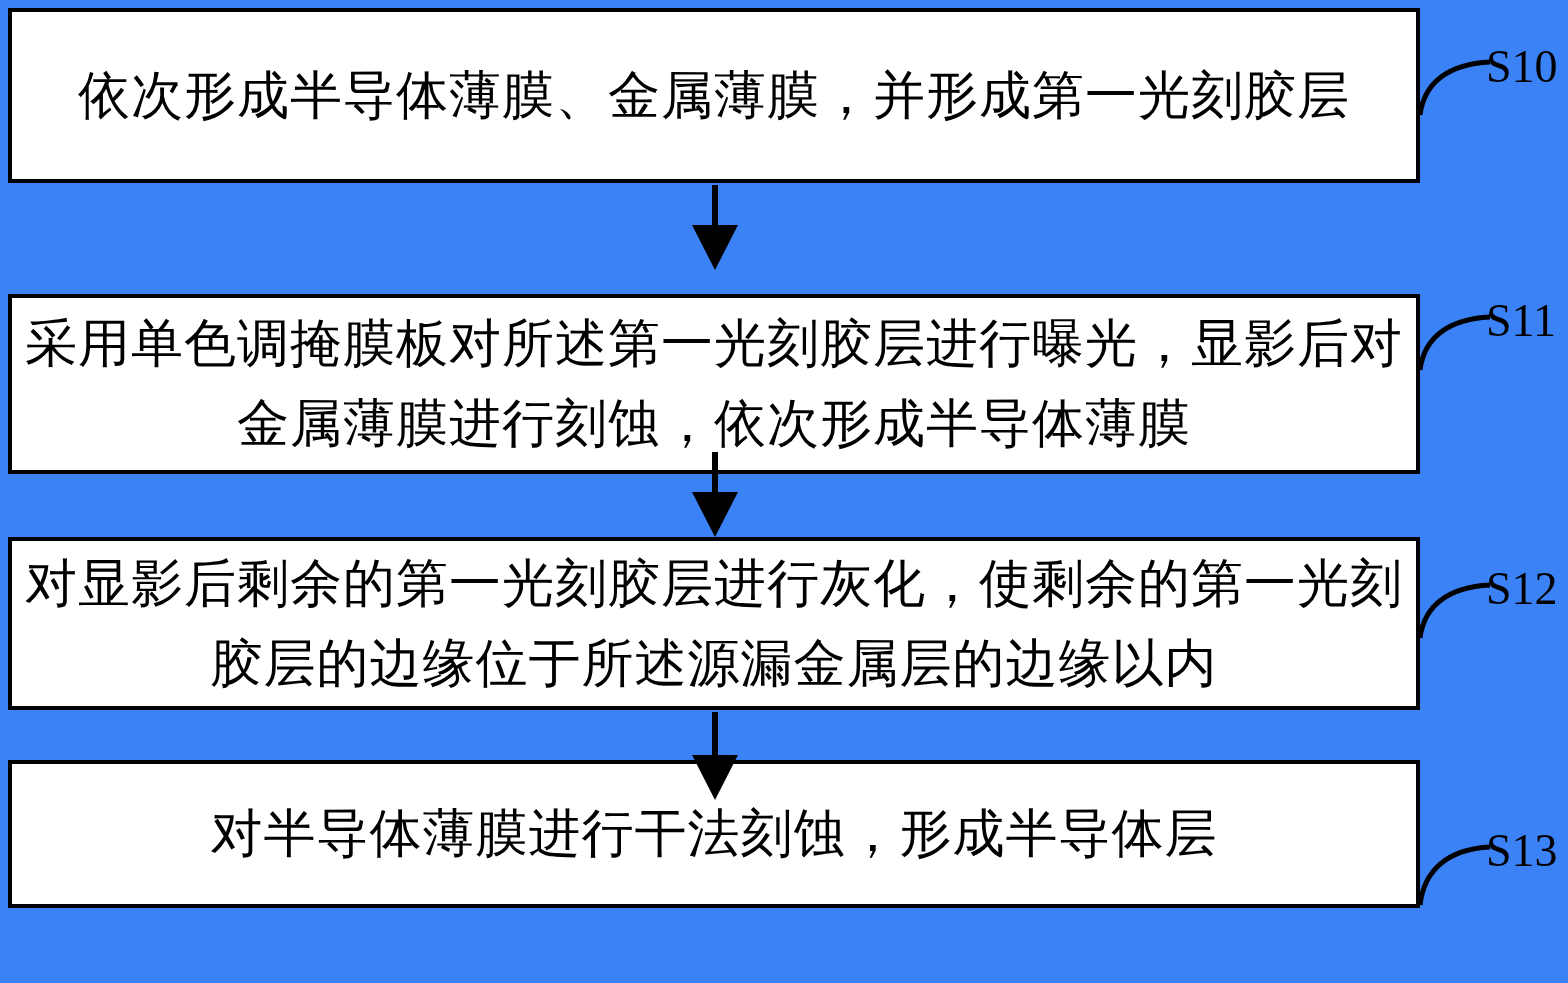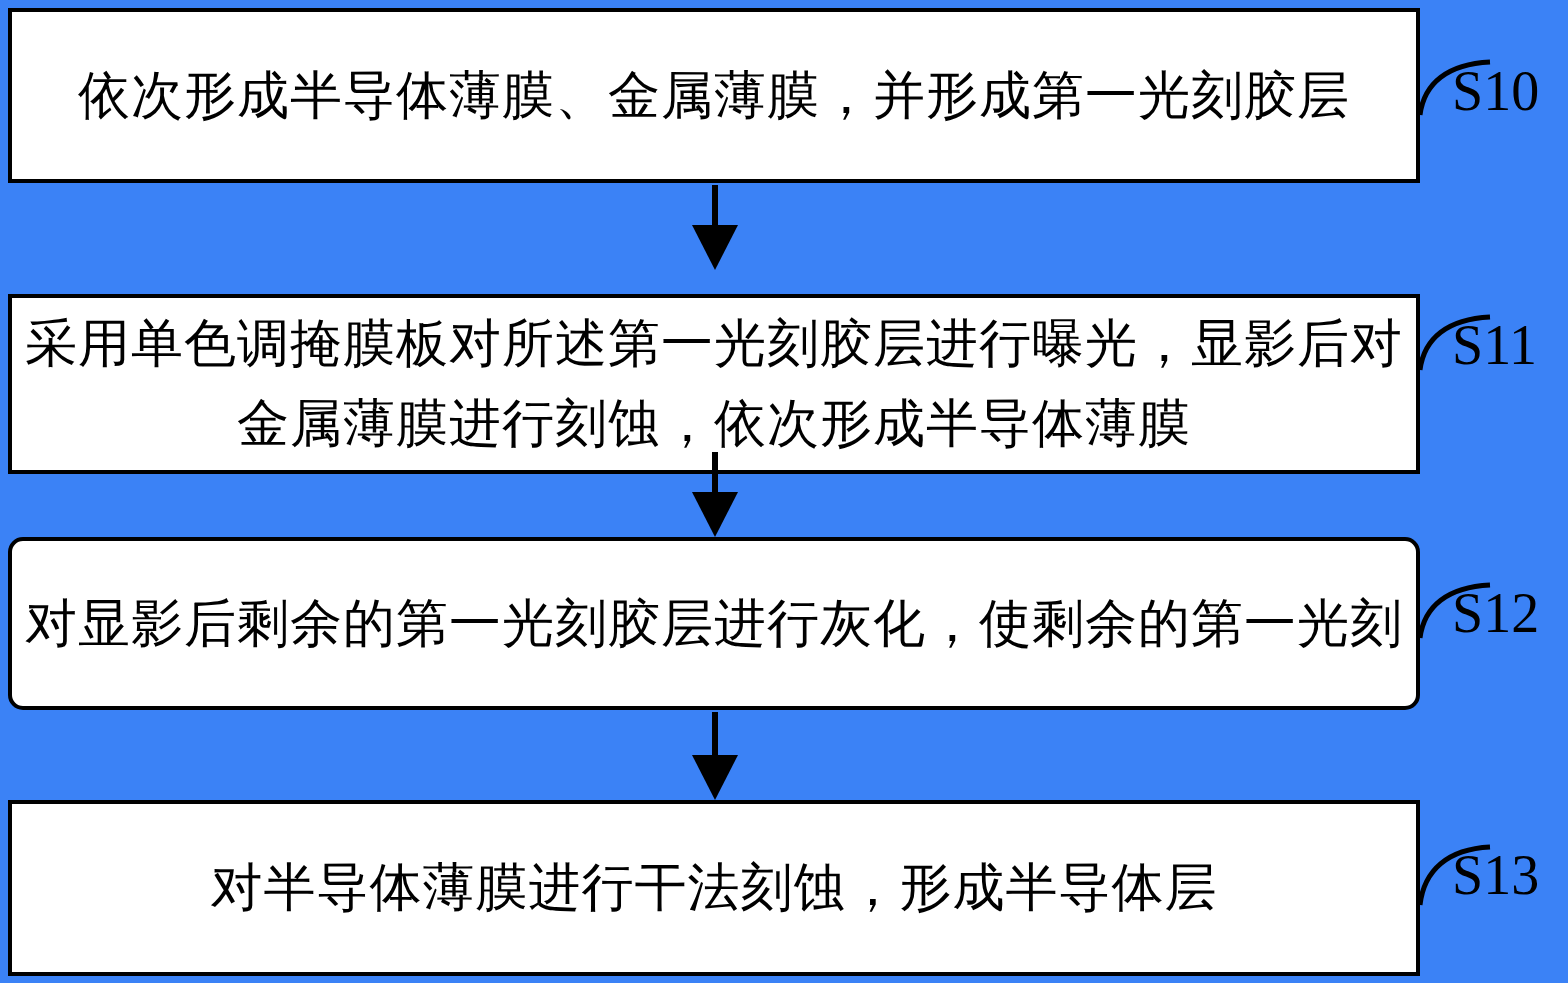--- a/index.html
+++ b/index.html
@@ -24,41 +24,40 @@
     box-sizing: border-box;
     background: #ffffff;
     display: flex;
     flex-direction: column;
     align-items: center;
     justify-content: center;
     text-align: center;
   }
   .box-1 { top: 8px;   height: 175px; }
   .box-2 { top: 270px; height: 180px; margin-top: 24px; }
-  .box-3 { top: 537px; height: 173px; border-radius: 15px; }
-  .box-4 { top: 800px; height: 176px; }
+  .box-3 { top: 537px; height: 173px; }
+  .box-4 { top: 760px; height: 148px; }
   .step-text-line {
     display: block;
     font-size: 52px;
     line-height: 80px;
     letter-spacing: 1px;
     white-space: nowrap;
   }
   .step-label {
     position: absolute;
-    left: 1452px;
+    left: 1486px;
     width: 82px;
-    font-size: 56px;
+    font-size: 46px;
     line-height: 58px;
     text-align: left;
     white-space: nowrap;
-    margin-top: 24px;
   }
   .label-1 { top: 38px;  }
-  .label-2 { top: 292px; text-align: center; }
+  .label-2 { top: 292px; }
   .label-3 { top: 560px; }
   .label-4 { top: 822px; }
   .overlay-svg {
     position: absolute;
     top: 0;
     left: 0;
     width: 1568px;
     height: 983px;
     pointer-events: none;
   }
@@ -72,20 +71,21 @@
     <span class="step-text-line">依次形成半导体薄膜、金属薄膜，并形成第一光刻胶层</span>
   </div>
 
   <div class="flow-box box-2">
     <span class="step-text-line">采用单色调掩膜板对所述第一光刻胶层进行曝光，显影后对</span>
     <span class="step-text-line">金属薄膜进行刻蚀，依次形成半导体薄膜</span>
   </div>
 
   <div class="flow-box box-3">
     <span class="step-text-line">对显影后剩余的第一光刻胶层进行灰化，使剩余的第一光刻</span>
+    <span class="step-text-line">胶层的边缘位于所述源漏金属层的边缘以内</span>
   </div>
 
   <div class="flow-box box-4">
     <span class="step-text-line">对半导体薄膜进行干法刻蚀，形成半导体层</span>
   </div>
 
   <div class="step-label label-1">S10</div>
   <div class="step-label label-2">S11</div>
   <div class="step-label label-3">S12</div>
   <div class="step-label label-4">S13</div>

